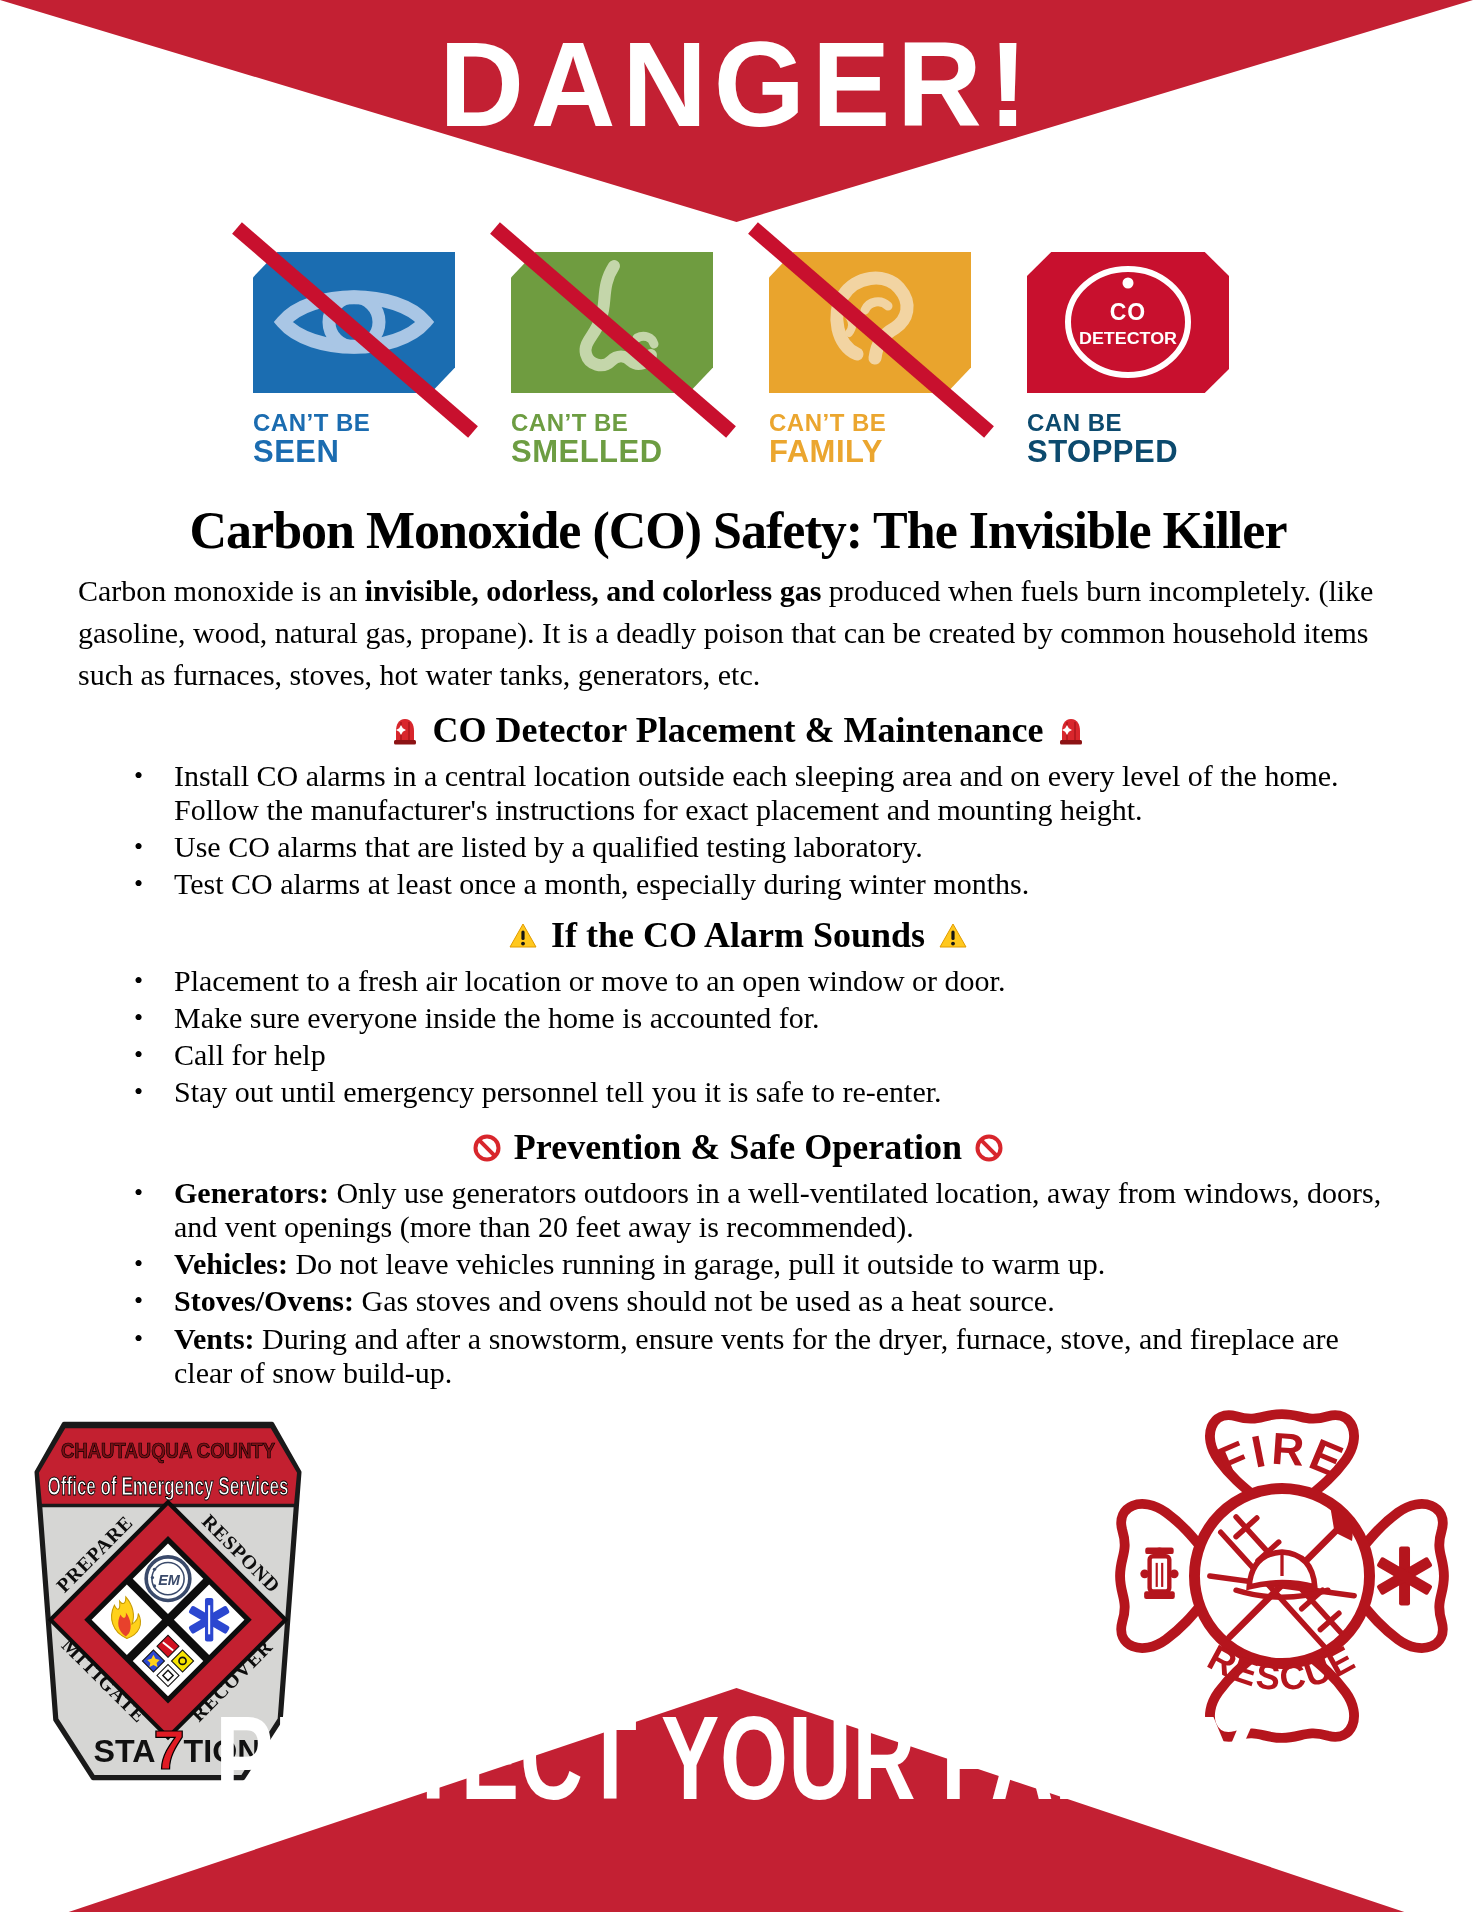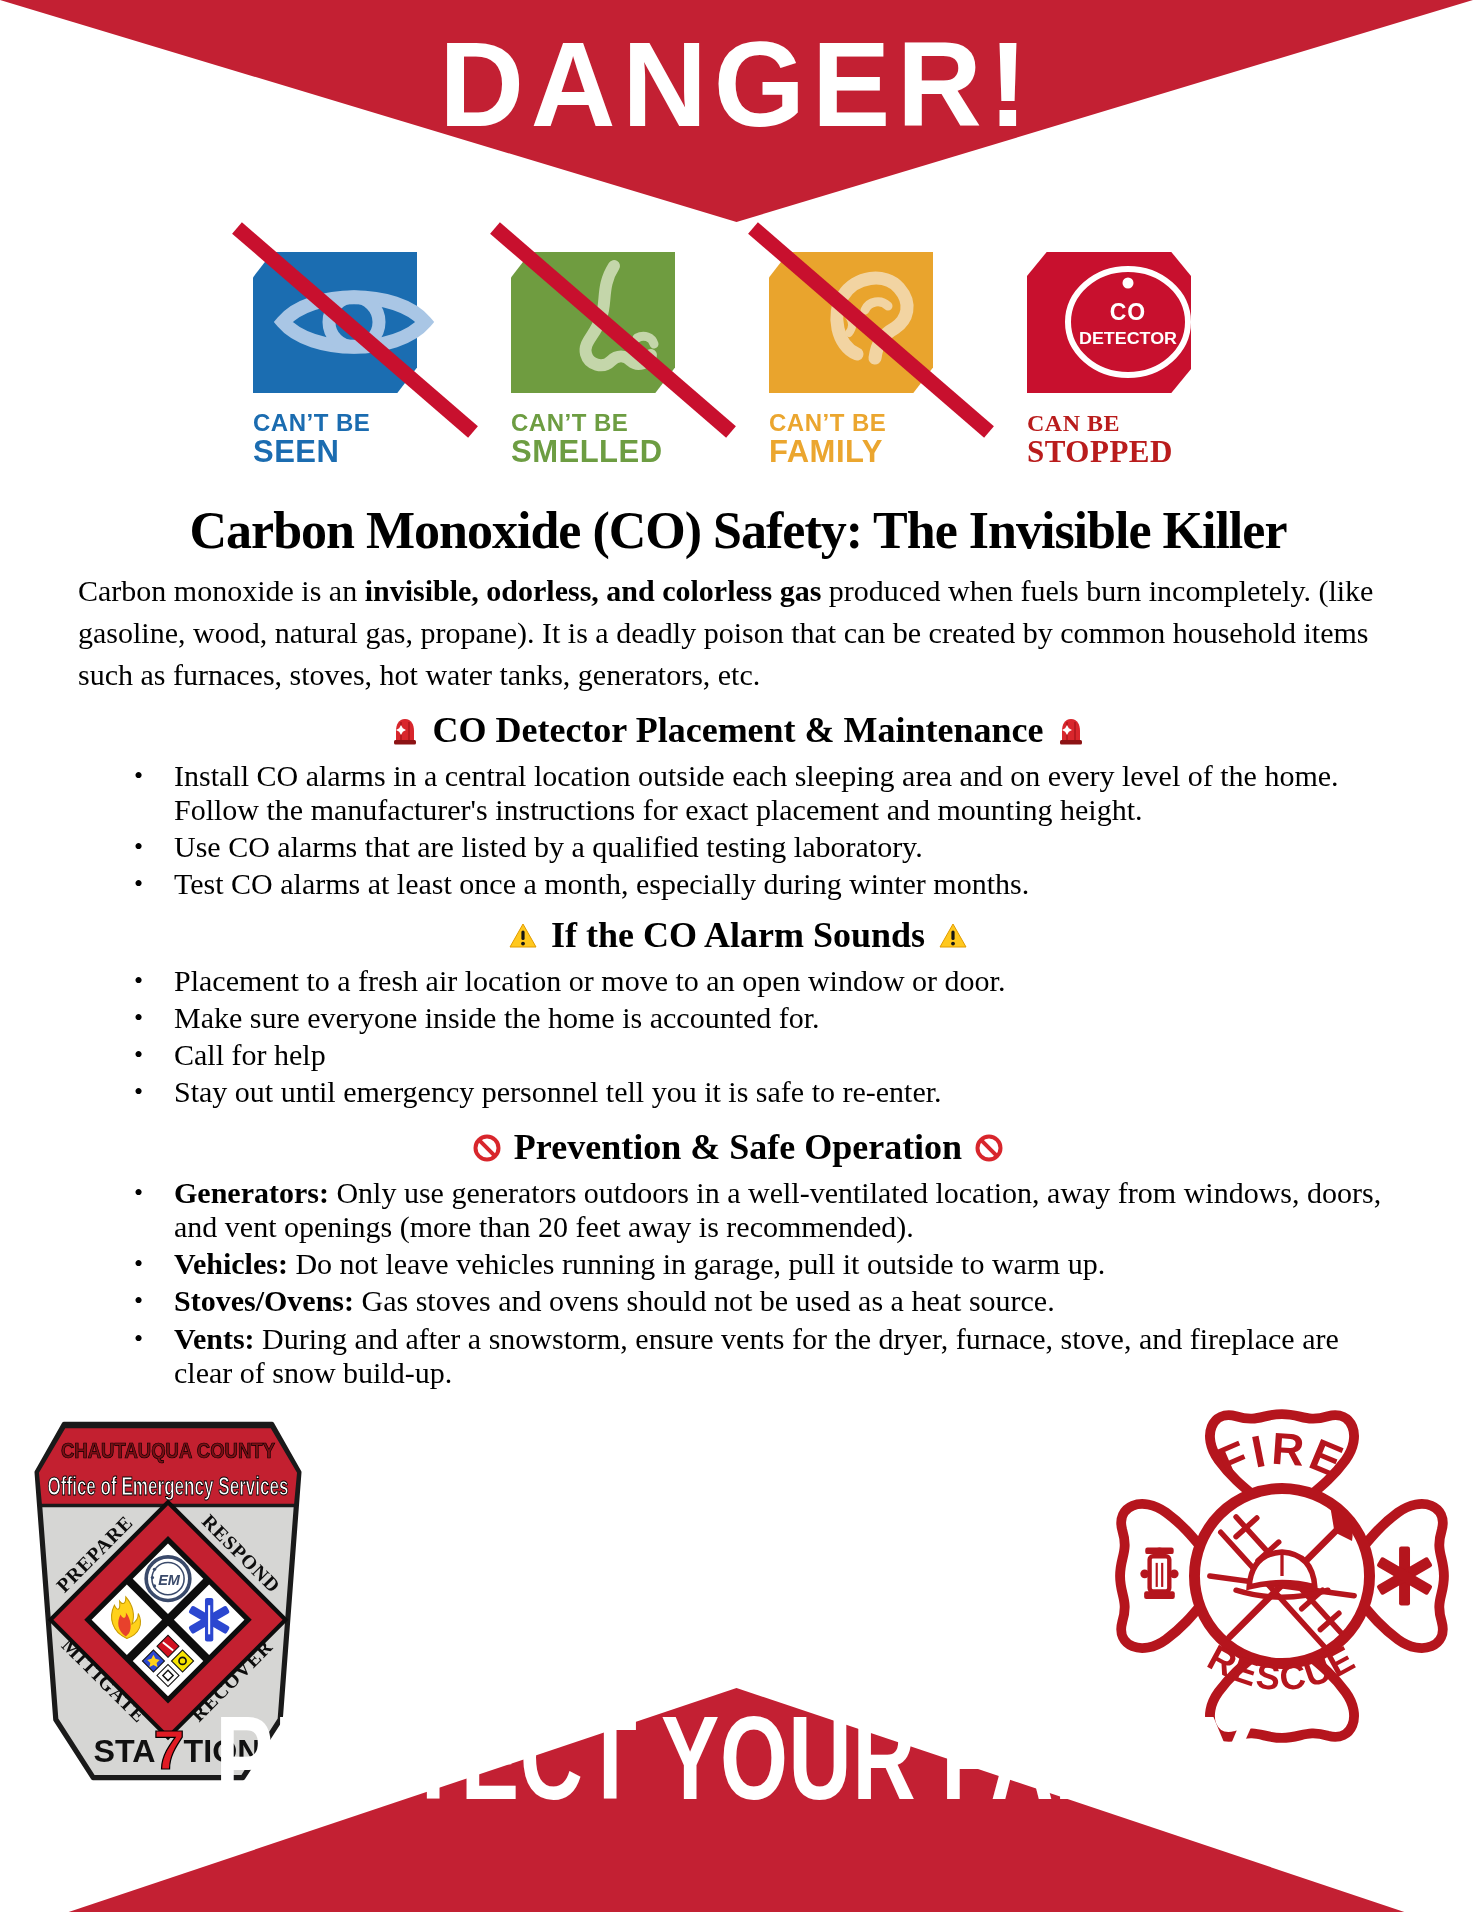--- a/index.html
+++ b/index.html
@@ -9,37 +9,37 @@
   
   .banner-top { position:absolute; top:0; left:0; width:1473px; height:222px;
     background:#c32033; clip-path:polygon(0 0,100% 0,50% 100%); z-index:1; }
   .danger-text { position:absolute; top:14px; left:0; width:100%; text-align:center; z-index:2;
     color:#fff; font-family:"Liberation Sans", sans-serif; font-weight:bold; font-size:121px; }
   .danger-text span { display:inline-block; transform:scaleX(0.97); letter-spacing:7px; }
 
   
   .tiles { position:absolute; top:252px; left:253px; display:flex; gap:56px; z-index:2; }
   .tile-wrap { width:202px; position:relative; }
-  .tile { position:relative; width:164px; height:141px;border-radius:27px; }
+  .tile { position:relative; width:202px; height:141px;border-radius:27px; }
   .tile-fill { position:absolute; inset:0;
     clip-path:polygon(12% 0,100% 0,100% 82%,88% 100%,0 100%,0 18%); }
   .tile-fill.octa { clip-path:polygon(12% 0,88% 0,100% 17%,100% 83%,88% 100%,0 100%,0 17%); }
   .t1 .tile-fill { background:#1b6db1; }
   .t2 .tile-fill { background:#6f9c40; }
   .t3 .tile-fill { background:#e9a42d; }
   .t4 .tile-fill { background:#c8102e; }
   .tile svg.glyph { position:absolute; inset:0; width:202px; height:141px; }
   svg.slash { position:absolute; left:-30px; top:-34px; width:264px; height:232px; overflow:visible; z-index:3; }
   .tile-label { margin-top:18px; font-family:"Liberation Sans", sans-serif; font-weight:bold; line-height:1.04; letter-spacing:0.5px; }
   .tile-label .l1 { font-size:24px; display:block; }
   .tile-label .l2 { font-size:31px; display:block; }
   .t1 .tile-label { color:#1b6cb0; }
   .t2 .tile-label { color:#6d9d42; }
   .t3 .tile-label { color:#eba62f; }
-  .t4 .tile-label { color:#b91c1c;font-family:Liberation Serif, serif; }
+  .t4 .tile-label { color:#0c4a6e; }
 
   
   .content { position:absolute; top:503px; left:78px; width:1320px; z-index:2; }
   .title { font-size:52px; font-weight:bold; text-align:center; line-height:1.06; margin-bottom:12px; letter-spacing:-1px; }
   .intro { font-size:30px; line-height:1.4; }
   .sec-head { display:flex; justify-content:center; align-items:center; gap:12px;
     font-size:36px; font-weight:bold; line-height:1.15; }
   .sec-head svg { flex:0 0 auto; }
   #sec1 .sec-head { margin-top:14px; margin-bottom:7px; }
   #sec2 .sec-head { margin-top:14px; margin-bottom:7px; }

